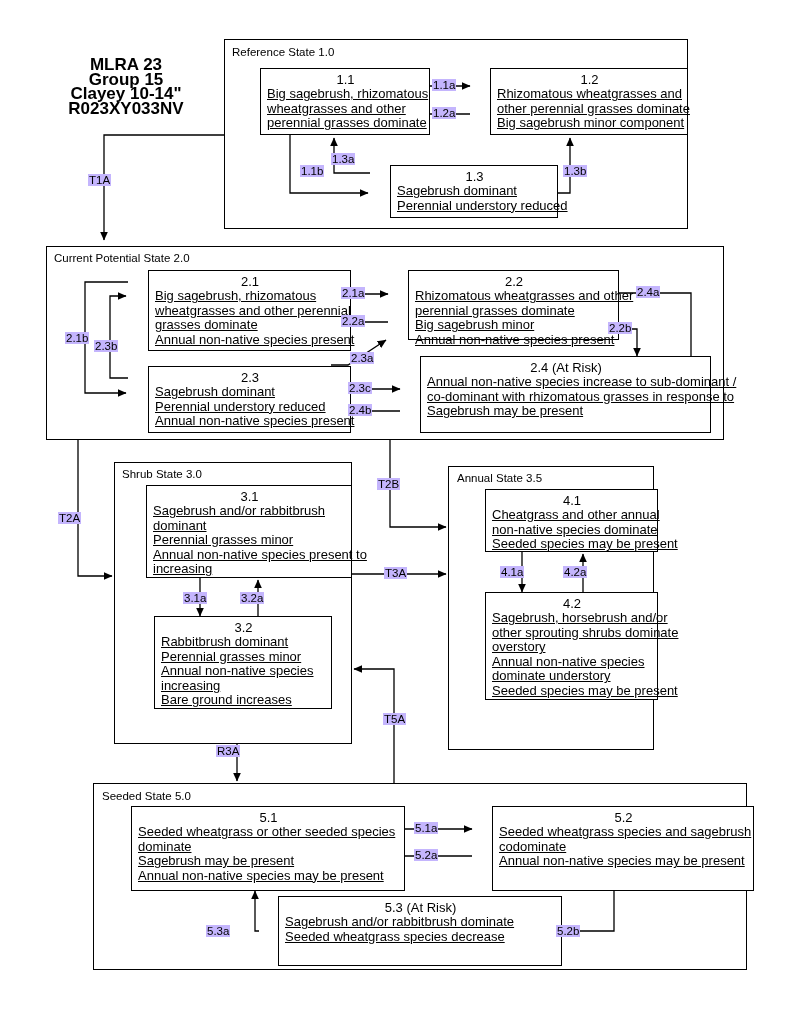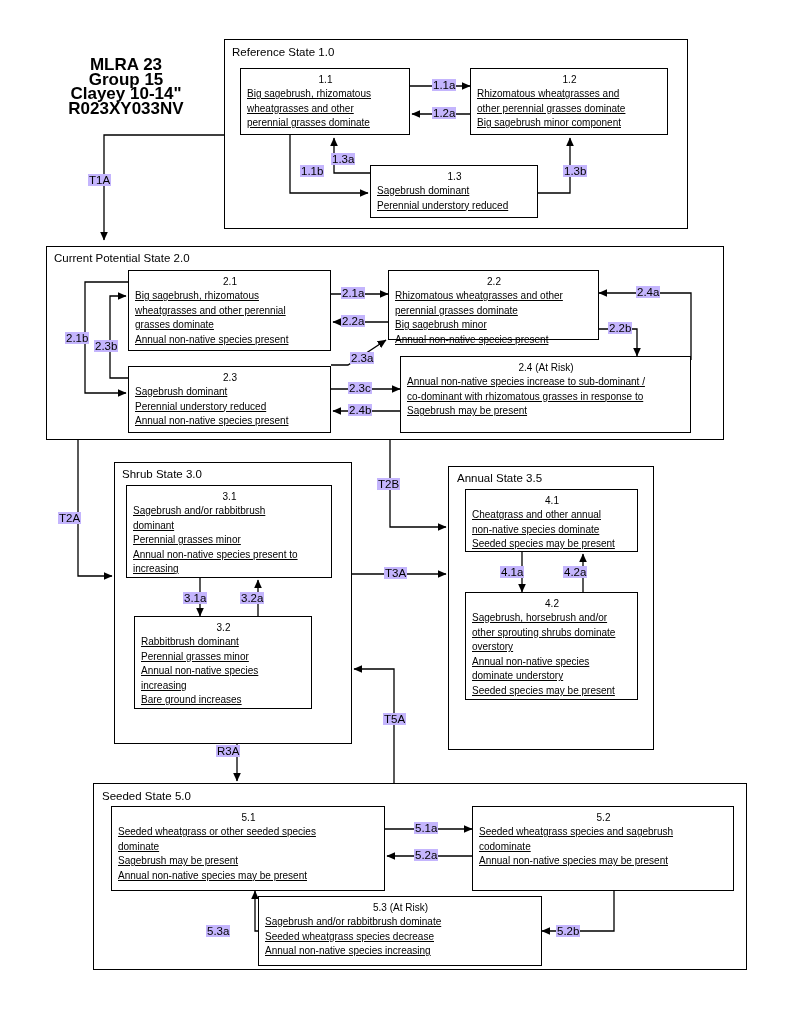--- a/index.html
+++ b/index.html
@@ -33,23 +33,24 @@
     line-height:13px;
     white-space:nowrap;
     color:#000;
   }
   .phase{
     position:absolute;
     border:1.2px solid #000;
     background:#ffffff;
     box-sizing:border-box;
     padding:3px 5px 3px 6px;
-    font-size:10px;
+    font-size:13px;
     line-height:14.6px;
     color:#000;
+    margin-left:20px;
   }
   .phase .pnum{
     display:block;
     text-align:center;
     line-height:15px;
   }
   .phase .pline{
     display:block;
     white-space:nowrap;
     text-decoration:underline;
@@ -290,21 +291,20 @@
     <span class="pnum">5.2</span>
     <span class="pline">Seeded wheatgrass species and sagebrush</span>
     <span class="pline">codominate</span>
     <span class="pline">Annual non-native species may be present</span>
   </div>
 
   <div class="phase" style="left:258px; top:896px; width:284px; height:70px;">
     <span class="pnum">5.3 (At Risk)</span>
     <span class="pline">Sagebrush and/or rabbitbrush dominate</span>
     <span class="pline">Seeded wheatgrass species decrease</span>
-    <span class="pline">Annual non-native species increasing</span>
   </div>
 
   <div class="alabel" style="left:414px; top:822px;">5.1a</div>
   <div class="alabel" style="left:414px; top:849px;">5.2a</div>
   <div class="alabel" style="left:206px; top:925px;">5.3a</div>
   <div class="alabel" style="left:556px; top:925px;">5.2b</div>
 
 </div>
 
 </body></html>

